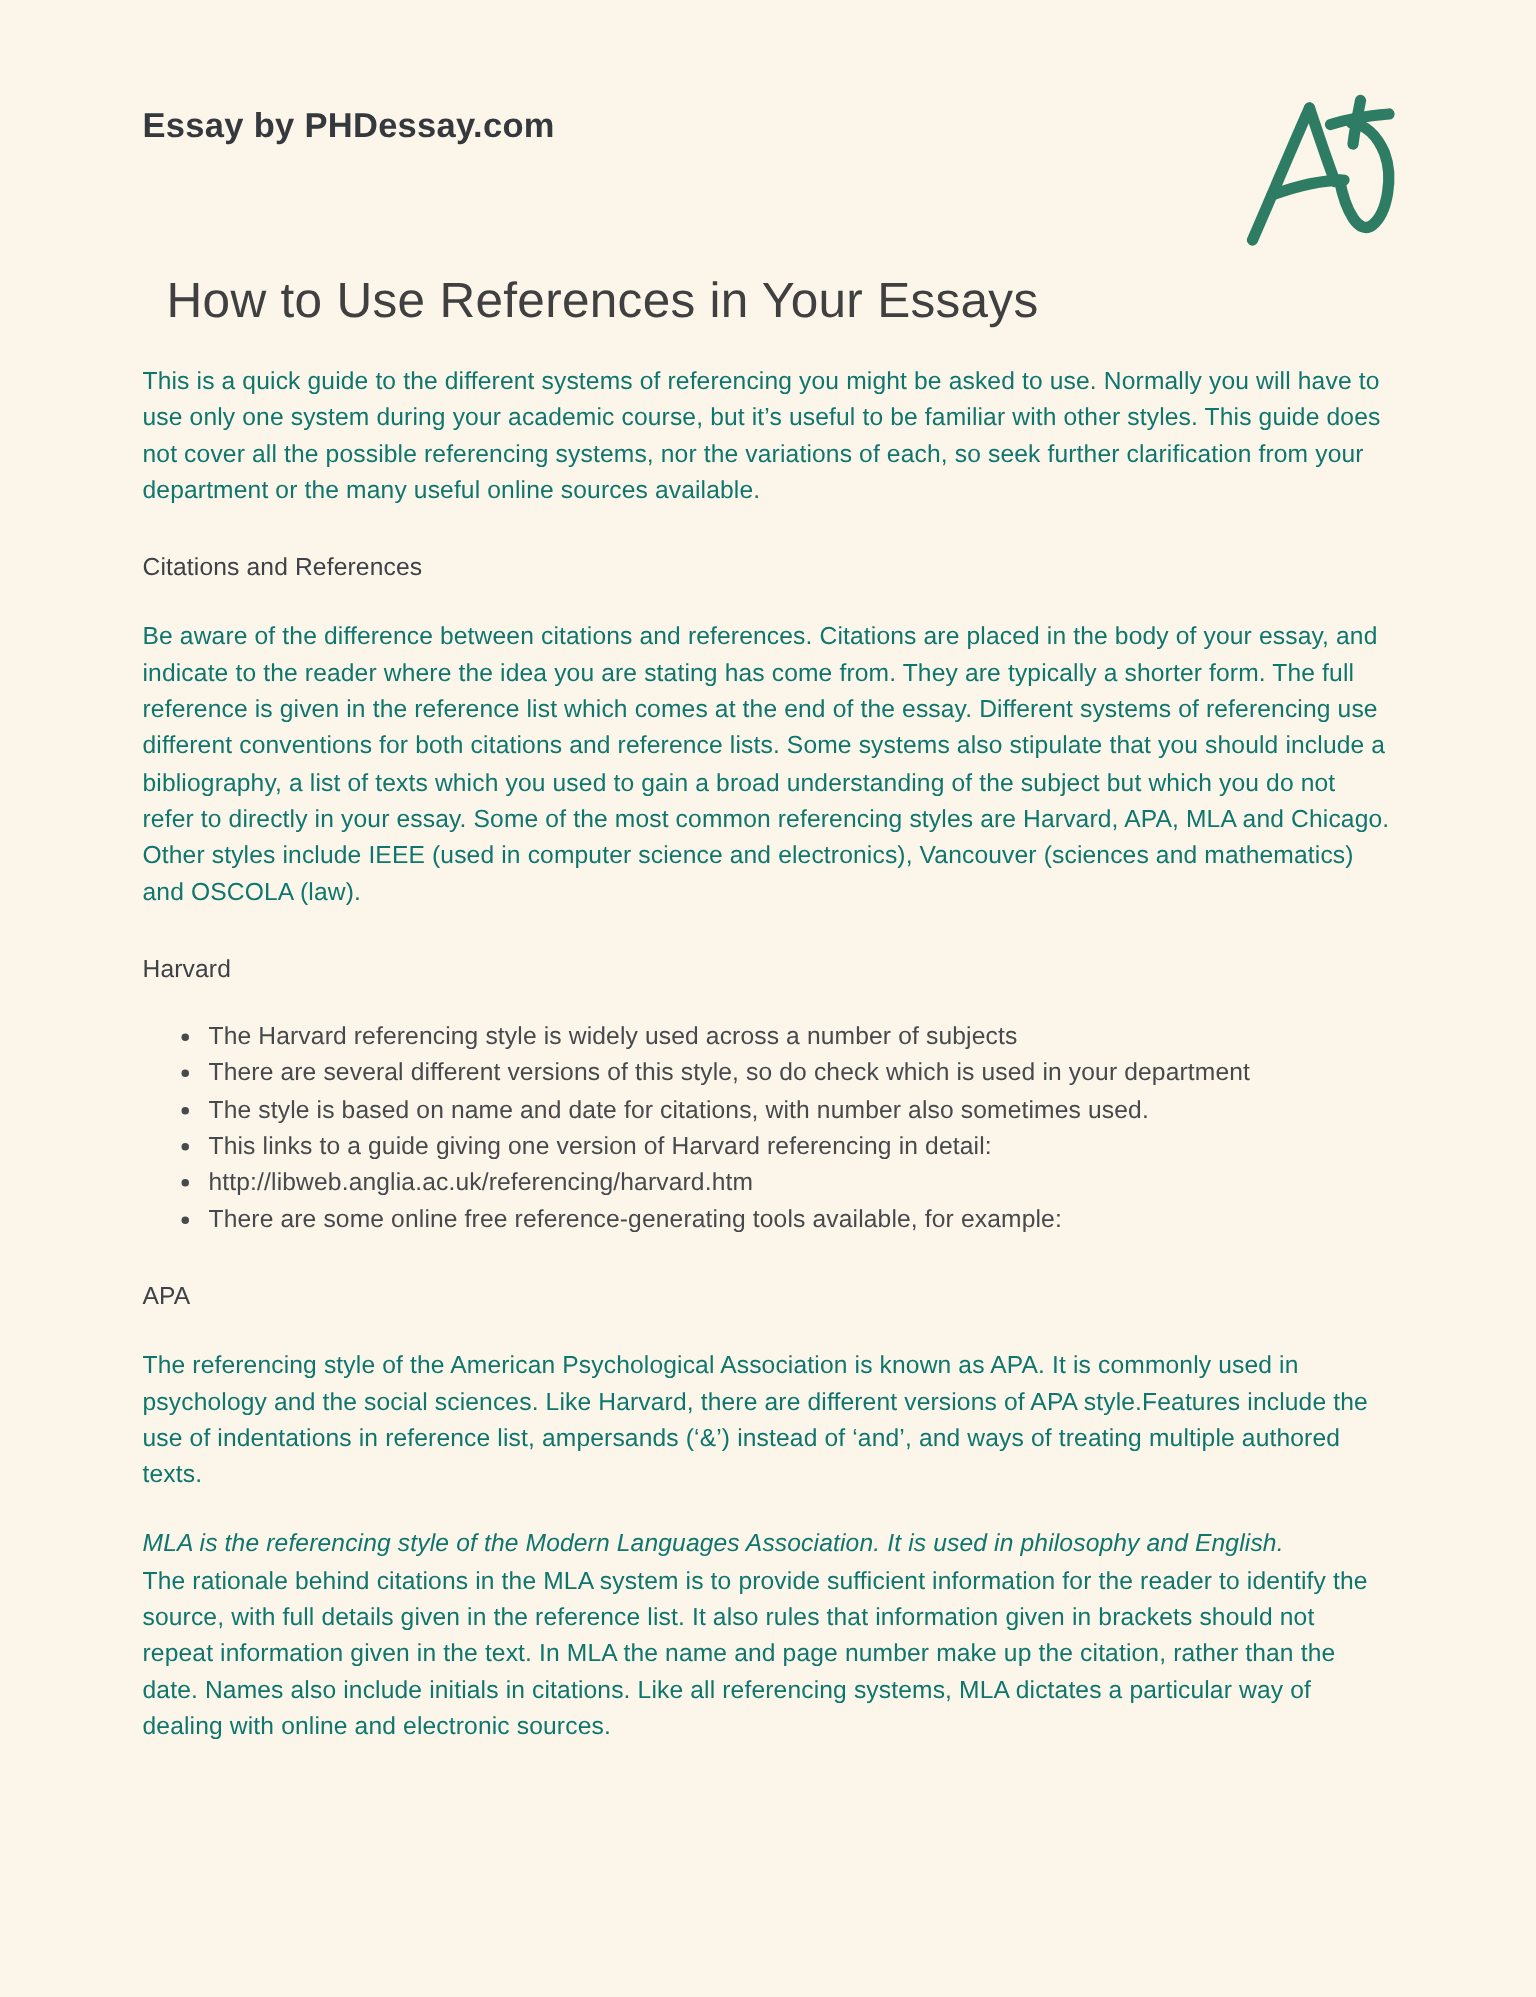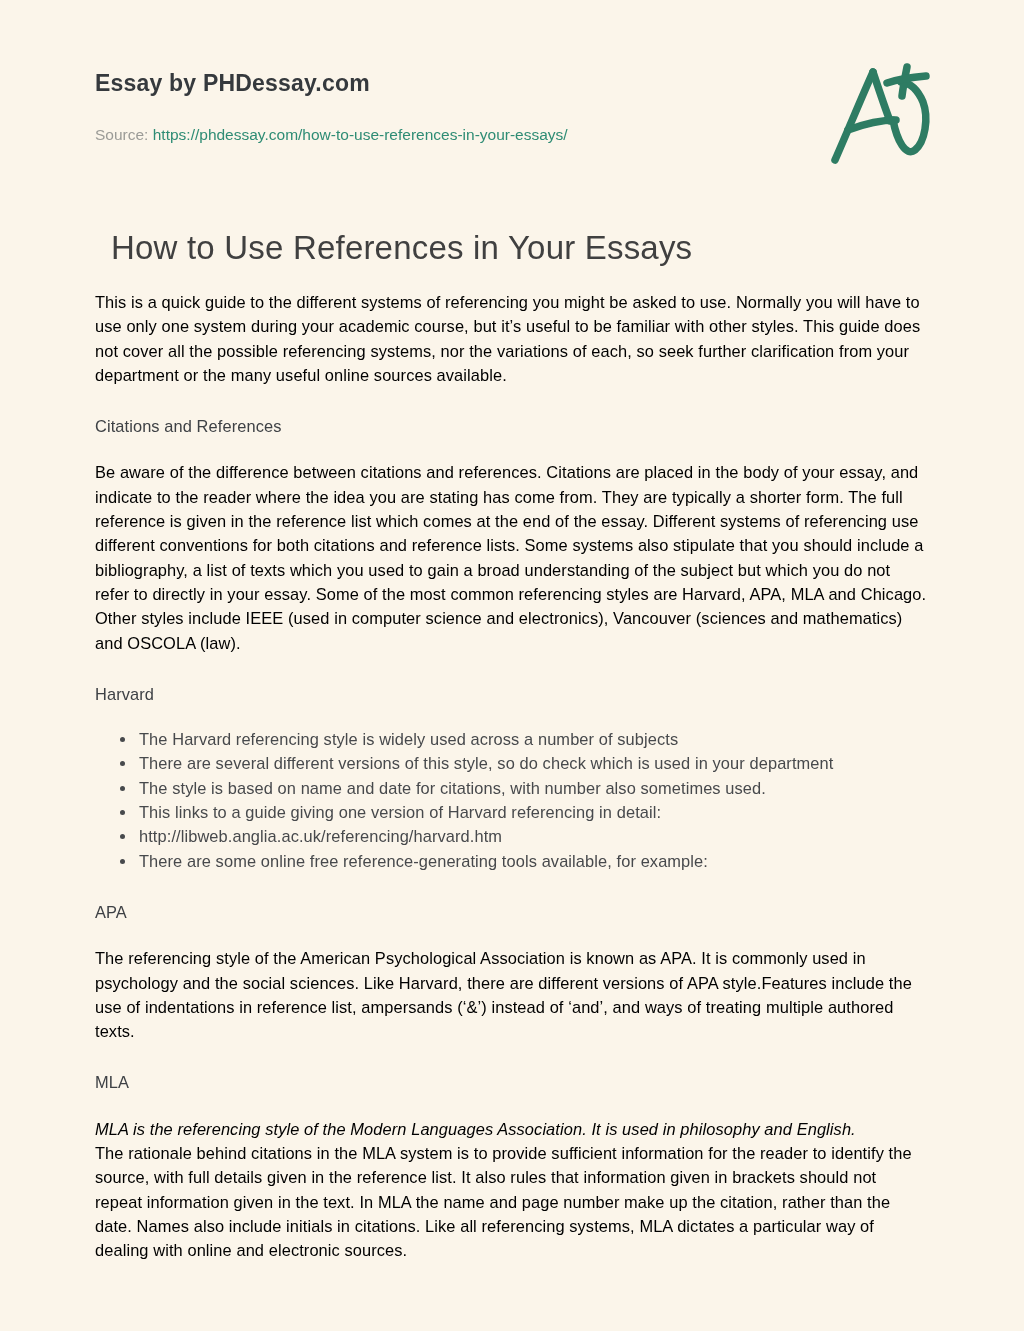--- a/index.html
+++ b/index.html
@@ -56,21 +56,21 @@
     color: #404040;
     letter-spacing: 0.2px;
   }
   .body-text, .sub-heading, .bullet-list, .num-list {
     font-size: 16.4px;
     line-height: 24.3px;
     letter-spacing: 0.1px;
   }
   .body-text {
     margin: 22px 0 0 0;
-    color: #000000;
+    color: #0f766e;
   }
   .sub-heading {
     margin: 27px 0 0 0;
     font-weight: 400;
     color: #3E4145;
   }
   .bullet-list {
     margin: 21px 0 0 0;
     padding: 0 0 0 42px;
     list-style: disc outside;
@@ -97,21 +97,20 @@
         <path d="M81 5 C 79 15, 77 26, 76 34"></path>
         <path d="M61 21 C 73 17, 88 15, 100 14"></path>
       </g>
     </svg>
   </div>
 
   <div class="content">
 
     <h1 class="byline">Essay by PHDessay.com</h1>
 
-    <p class="source-line"><span>Source:</span> <a>https://phdessay.com/how-to-use-references-in-your-essays/</a></p>
 
     <h2 class="title">How to Use References in Your Essays</h2>
 
     <p class="body-text">This is a quick guide to the different systems of referencing you might be asked to use. Normally you will have to use only one system during your academic course, but it’s useful to be familiar with other styles. This guide does not cover all the possible referencing systems, nor the variations of each, so seek further clarification from your department or the many useful online sources available.</p>
 
     <h3 class="sub-heading">Citations and References</h3>
 
     <p class="body-text">Be aware of the difference between citations and references. Citations are placed in the body of your essay, and indicate to the reader where the idea you are stating has come from. They are typically a shorter form. The full reference is given in the reference list which comes at the end of the essay. Different systems of referencing use different conventions for both citations and reference lists. Some systems also stipulate that you should include a bibliography, a list of texts which you used to gain a broad understanding of the subject but which you do not refer to directly in your essay. Some of the most common referencing styles are Harvard, APA, MLA and Chicago. Other styles include IEEE (used in computer science and electronics), Vancouver (sciences and mathematics) and OSCOLA (law).</p>
 
 
@@ -123,21 +122,20 @@
       <li>The style is based on name and date for citations, with number also sometimes used.</li>
       <li>This links to a guide giving one version of Harvard referencing in detail:</li>
       <li>http://libweb.anglia.ac.uk/referencing/harvard.htm</li>
       <li>There are some online free reference-generating tools available, for example:</li>
     </ul>
 
     <h3 class="sub-heading">APA</h3>
 
     <p class="body-text">The referencing style of the American Psychological Association is known as APA. It is commonly used in psychology and the social sciences. Like Harvard, there are different versions of APA style.Features include the use of indentations in reference list, ampersands (‘&amp;’) instead of ‘and’, and ways of treating multiple authored texts.</p>
 
-    <h3 class="sub-heading">MLA</h3>
 
     <p class="body-text">
       <span class="mla-line" style="display:block;font-style:italic;">MLA is the referencing style of the Modern Languages Association. It is used in philosophy and English.</span>
       <span class="mla-line" style="display:block;">The rationale behind citations in the MLA system is to provide sufficient information for the reader to identify the source, with full details given in the reference list. It also rules that information given in brackets should not repeat information given in the text. In MLA the name and page number make up the citation, rather than the date. Names also include initials in citations. Like all referencing systems, MLA dictates a particular way of dealing with online and electronic sources.</span>
     </p>
 
   </div>
 </div>
 
 </body></html>

